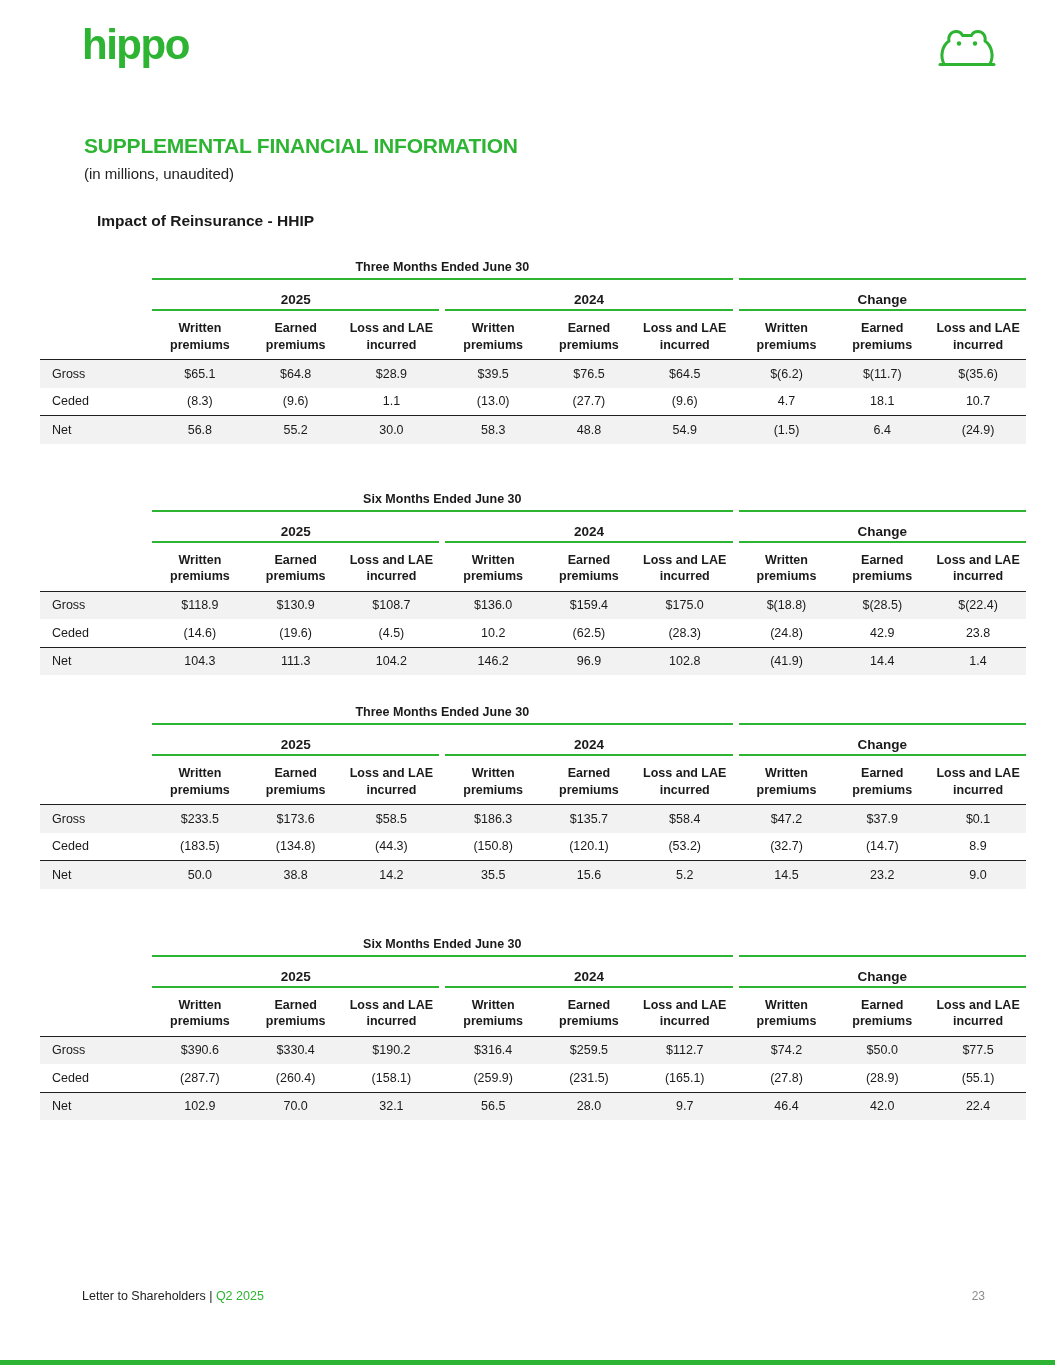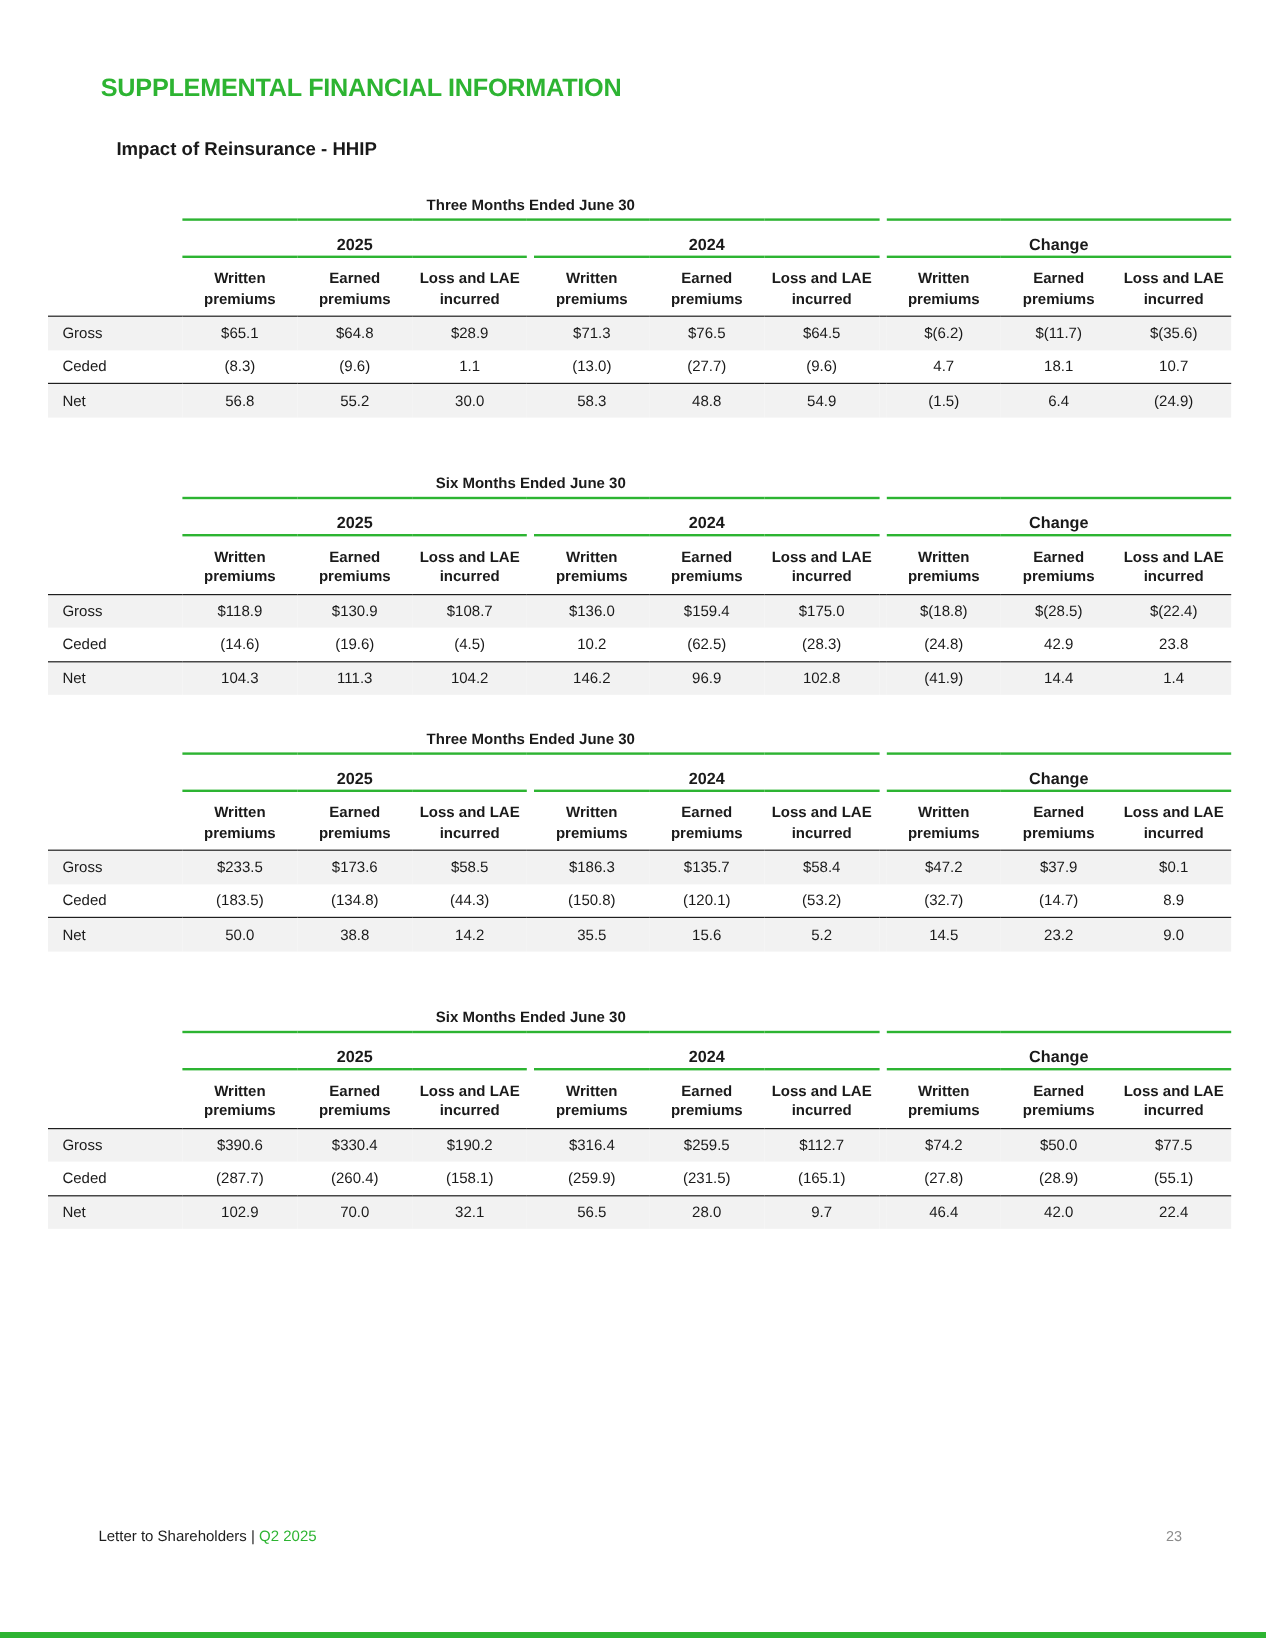--- a/index.html
+++ b/index.html
@@ -31,35 +31,45 @@
   .cols-row th{font-weight:bold;font-size:12.5px;line-height:1.32;padding:9px 2px 6px;vertical-align:bottom;text-align:center;color:var(--ink);}
   .cols-row th,.cols-row td{border-bottom:1px solid var(--rule);}
   .col-line{display:block;}
   .body-row{height:28px;}
   .body-row td{font-size:12.5px;text-align:center;color:var(--ink);}
   .body-row td.rowlabel{text-align:left;padding-left:12px;}
   tr.shade{background:var(--shade);}
   tr.rule-below td{border-bottom:1px solid var(--rule);}
 
   
-  .footer{position:absolute;left:82px;right:70px;bottom:78px;display:flex;justify-content:space-between;align-items:baseline;font-size:12.5px;}
+  .footer{position:absolute;left:82px;right:70px;bottom:62px;display:flex;justify-content:space-between;align-items:baseline;font-size:12.5px;}
   .footer .crumb{color:#1d1d1d;}
   .footer .crumb .q{color:var(--green);}
   .footer .pageno{color:var(--muted);font-size:12px;}
   .bottom-bar{position:absolute;left:0;right:0;bottom:0;height:5px;background:var(--green);}
 </style>
 </head>
 <body>
 
 <div class="page">
 
+  <div class="topbar">
+    <div class="logo-text">hippo</div>
+    <svg width="64" height="48" viewBox="0 0 64 48" fill="none" aria-hidden="true">
+      <path d="M9 40 C5 32 7 22 14 17 C13 12 16 7.5 21 7.5 C24 7.5 26.5 9 27.5 11.5 L36.5 11.5 C37.5 9 40 7.5 43 7.5 C48 7.5 51 12 50 17 C57 22 59 32 55 40" stroke="var(--green)" stroke-width="3" stroke-linecap="round" stroke-linejoin="round"></path>
+      <line x1="5" y1="40.5" x2="59" y2="40.5" stroke="var(--green)" stroke-width="3" stroke-linecap="round"></line>
+      <circle cx="24" cy="19.5" r="2.2" fill="var(--green)"></circle>
+      <circle cx="40" cy="19.5" r="2.2" fill="var(--green)"></circle>
+    </svg>
+  </div>
 
   <div class="content">
 
     <h1 class="doc-title">SUPPLEMENTAL FINANCIAL INFORMATION</h1>
+    <div class="doc-subtitle">(in millions, unaudited)</div>
 
     <section>
       <h2 class="section-heading">Impact of Reinsurance - HHIP</h2>
 
       <table class="fin">
         <colgroup>
           <col class="c-label">
             <col>
             <col>
             <col>
@@ -129,21 +139,21 @@
               </th>
           </tr>
         </thead>
         <tbody>
           <tr class="body-row shade">
             <td class="rowlabel">Gross</td>
             <td>$65.1</td>
             <td>$64.8</td>
             <td>$28.9</td>
             <td></td>
-            <td>$71.3</td>
+            <td>$39.5</td>
             <td>$76.5</td>
             <td>$64.5</td>
             <td></td>
             <td>$(6.2)</td>
             <td>$(11.7)</td>
             <td>$(35.6)</td>
           </tr>
           <tr class="body-row rule-below">
             <td class="rowlabel">Ceded</td>
             <td>(8.3)</td>

